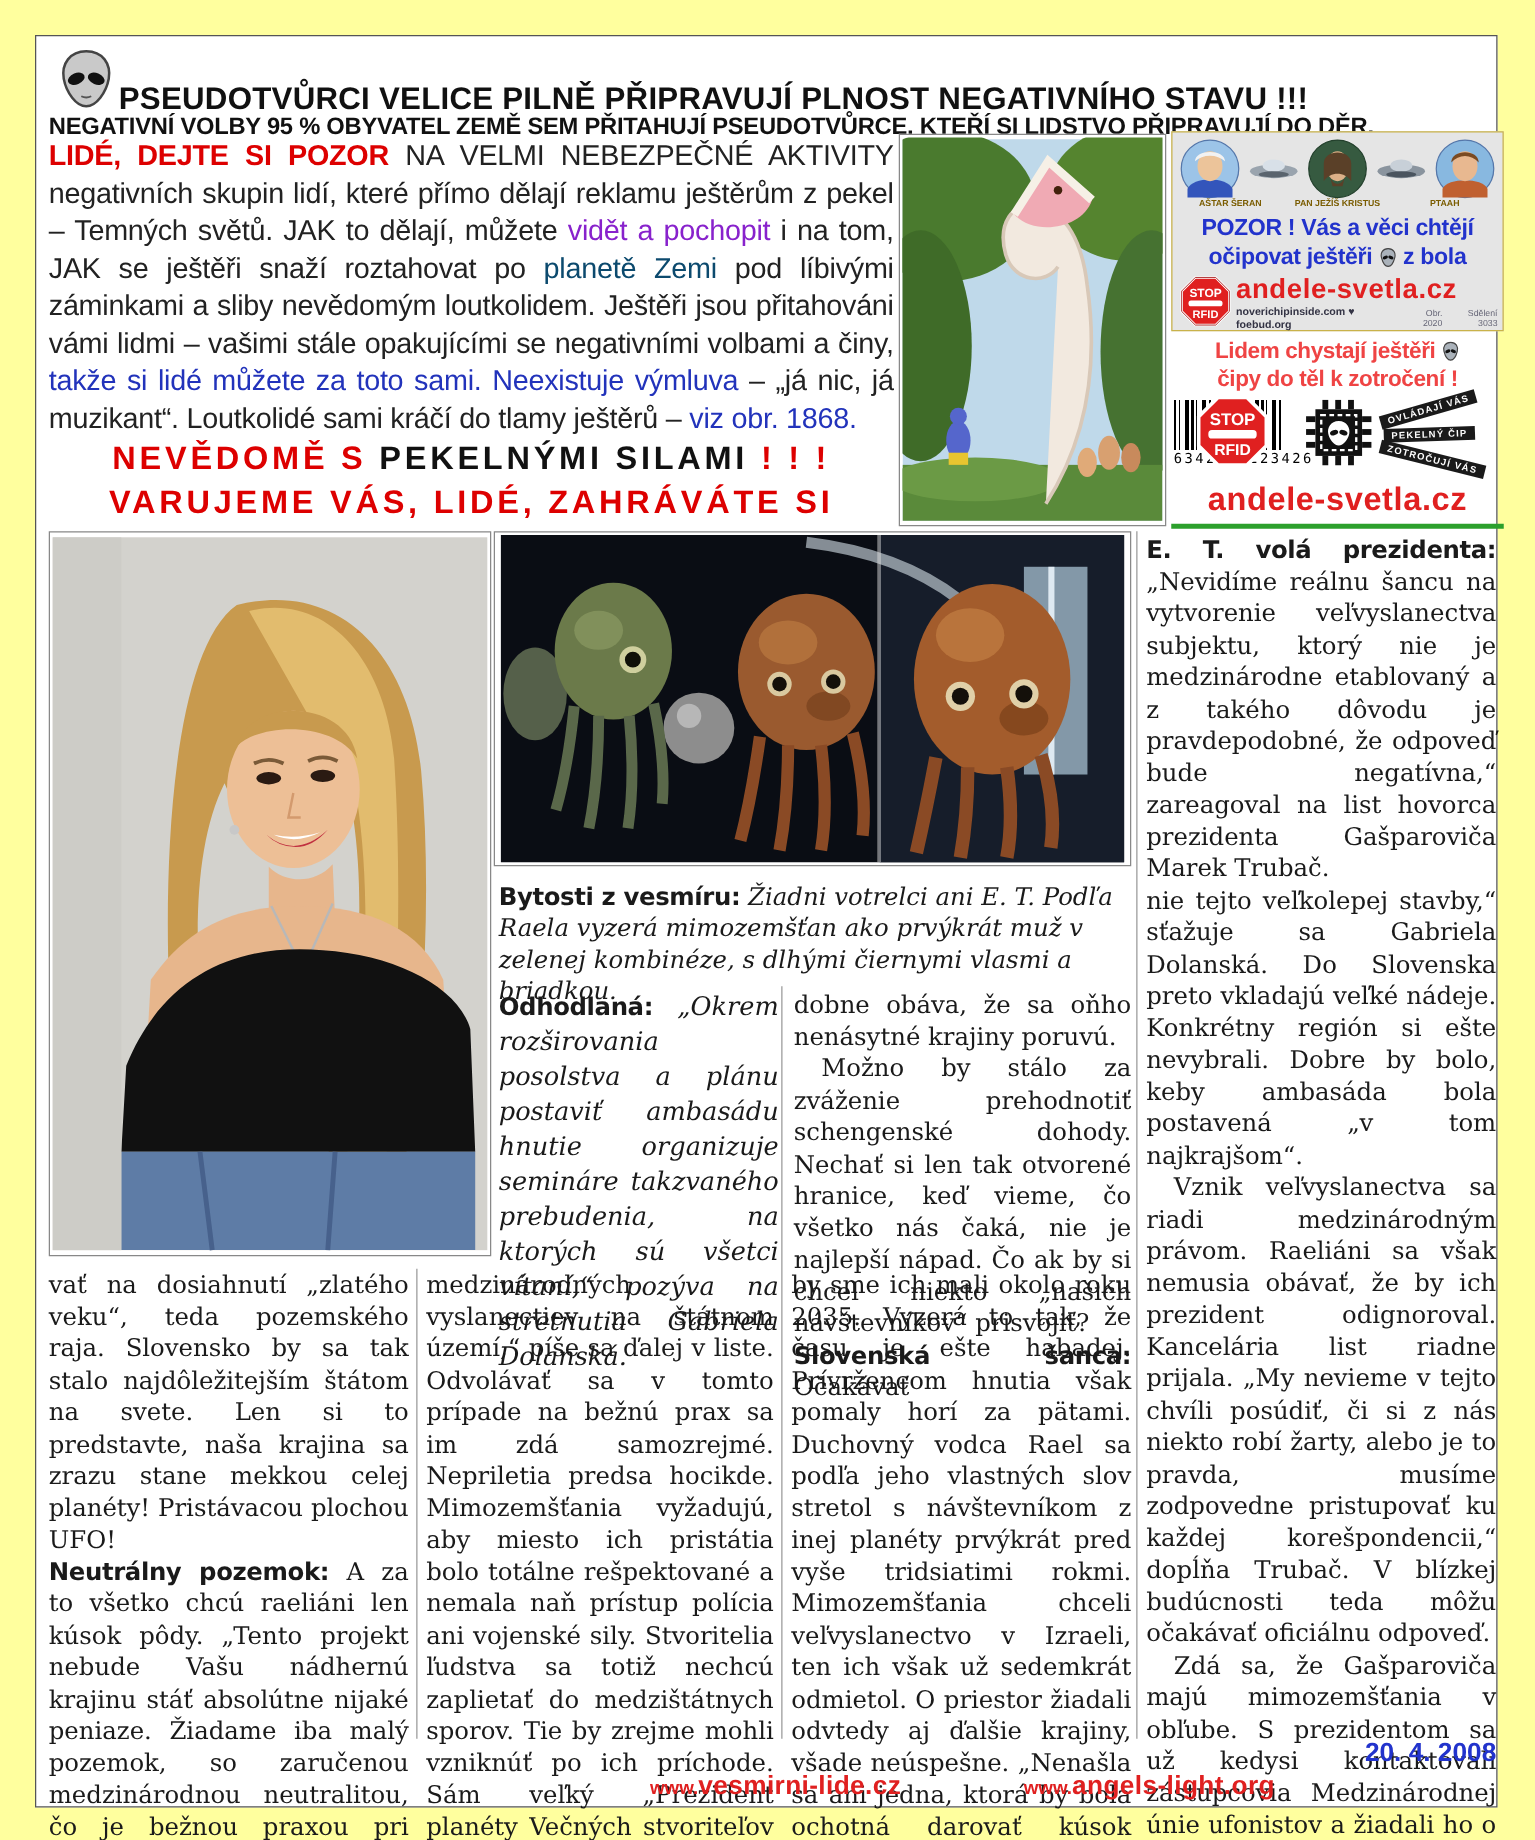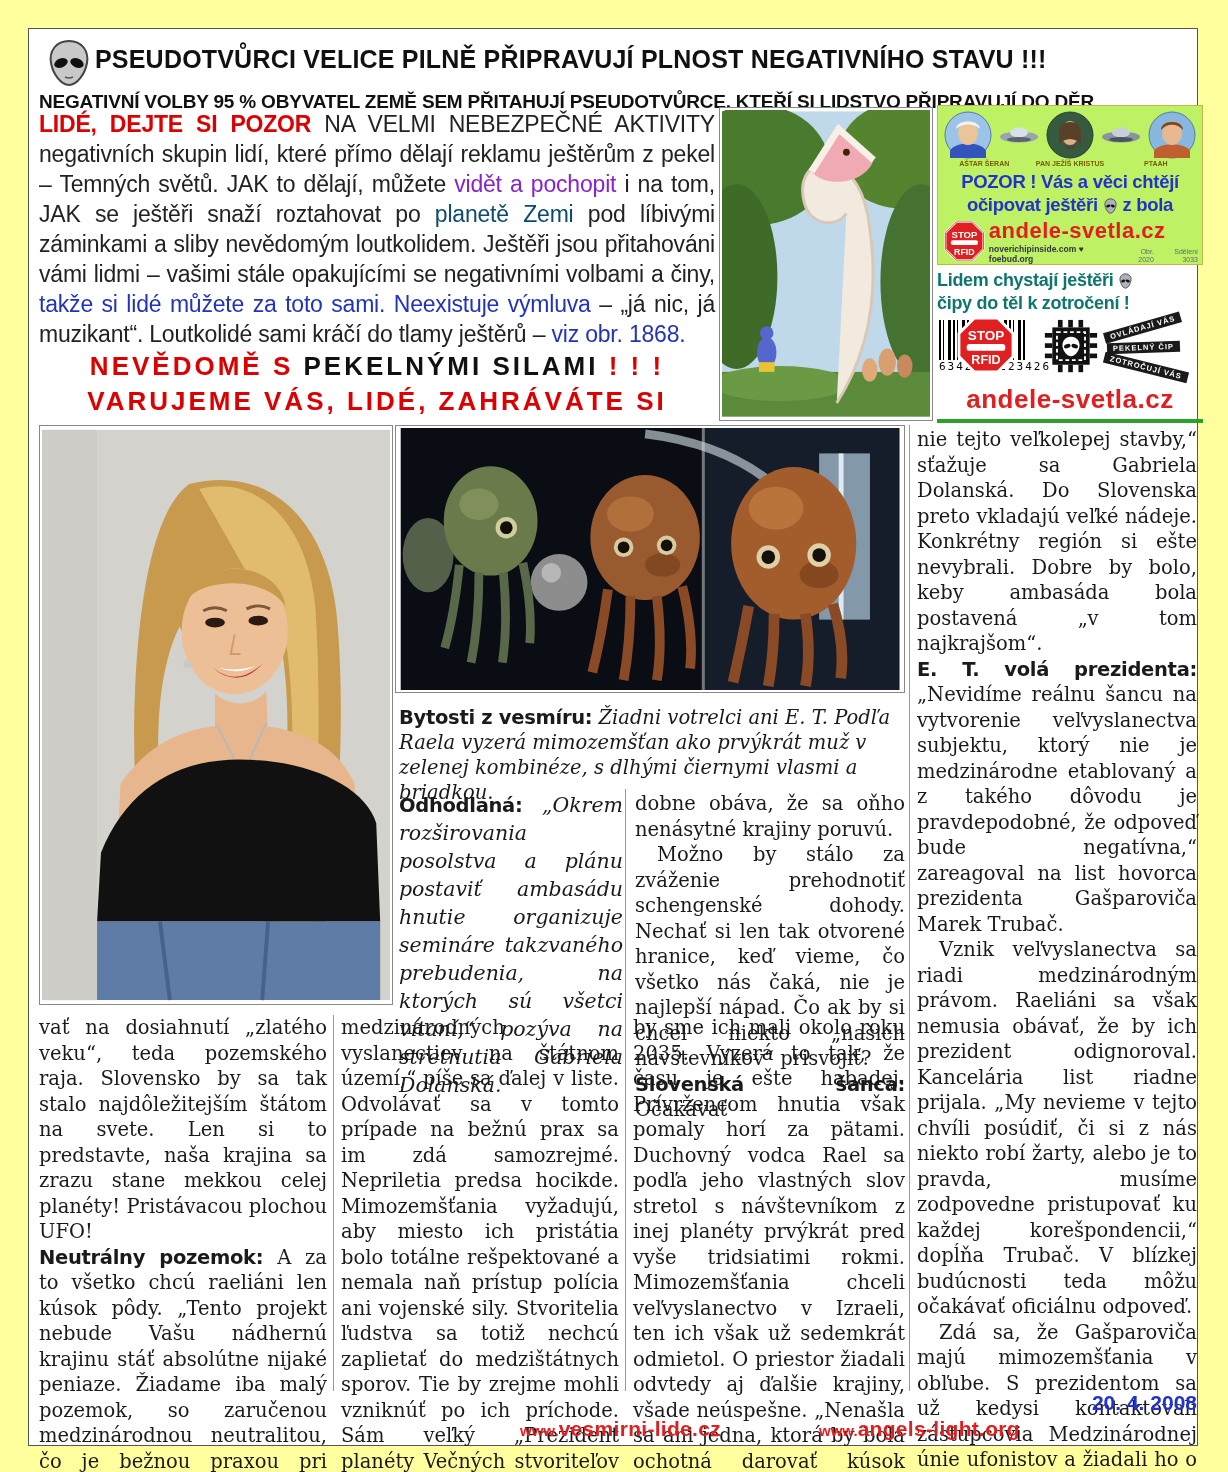--- a/index.html
+++ b/index.html
@@ -1,44 +1,44 @@
 <!DOCTYPE html>
 <html><head>
 <meta charset="utf-8">
 <style>
   html,body{margin:0;padding:0;}
   #page{position:relative;width:1228px;height:1472px;background:#ffff9e;font-family:"Liberation Sans",sans-serif;overflow:hidden;}
   #content{position:absolute;left:28px;top:28px;width:1170px;height:1418px;background:#ffffff;border:1px solid #555;box-sizing:border-box;}
   .abs{position:absolute;}
 
   
-  .h1{font-weight:bold;color:#111;font-size:25px;letter-spacing:.2px;white-space:nowrap;}
+  .h1{font-weight:bold;color:#111;font-size:25px;letter-spacing:.2px;white-space:nowrap;margin-top:20px;}
   .h2{font-weight:bold;color:#111;font-size:19px;letter-spacing:-.2px;white-space:nowrap;}
 
   
   .intro{font-size:23px;line-height:30px;text-align:justify;color:#222;letter-spacing:-.2px;}
   .seg-red{color:#dd0000;font-weight:bold;}
   .seg-purple{color:#8822cc;}
   .seg-green{color:#0c4a6e;}
   .seg-blue{color:#2233bb;}
 
   .warning{font-weight:bold;font-size:26px;line-height:35px;text-align:center;letter-spacing:3px;}
   .warn-red{color:#dd0000;}
   .warn-black{color:#111;}
 
   
-  .pozorbox{width:266px;background:#bef264;border:1px solid #c9b24a;box-sizing:border-box;}
+  .pozorbox{width:266px;background:#e5e5e5;border:1px solid #c9b24a;box-sizing:border-box;}
   .pozorbox .portraits{display:flex;align-items:center;justify-content:space-between;padding:5px 6px 0 6px;}
   .plabel{font-size:7px;font-weight:bold;color:#7a5c00;text-align:center;width:33%;}
   .plabels{display:flex;justify-content:space-between;padding:1px 4px;}
   .pozor-blue{color:#2233cc;font-weight:bold;font-size:18.5px;line-height:23px;text-align:center;letter-spacing:-.3px;}
   .pozor-domain{color:#e02020;font-weight:bold;font-size:22px;letter-spacing:.5px;}
   .pozor-small{font-size:8.5px;font-weight:bold;color:#334;}
   .pozor-tiny{font-size:7px;color:#667;text-align:right;line-height:8px;}
-  .chipline{color:#0f766e;font-weight:bold;font-size:18px;line-height:23px;text-align:left;letter-spacing:-.3px;}
+  .chipline{color:#ef4444;font-weight:bold;font-size:18px;line-height:23px;text-align:center;letter-spacing:-.3px;}
   .chip-domain{color:#e02020;font-weight:bold;font-size:26px;text-align:center;letter-spacing:.5px;}
   .barcode{width:86px;height:40px;background:repeating-linear-gradient(90deg,#000 0 2px,#fff 2px 4px,#000 4px 5px,#fff 5px 9px,#000 9px 12px,#fff 12px 14px);}
   .bardigits{font-family:"DejaVu Sans Mono",monospace;font-size:11px;letter-spacing:2px;color:#000;background:#fff;}
   .ray{position:absolute;background:#1a1a1a;color:#fff;font-size:7.5px;font-weight:bold;padding:1px 6px;letter-spacing:1px;white-space:nowrap;}
   .greenline{background:#2ca02c;height:4px;}
 
   
   .np{font-family:"DejaVu Serif",serif;font-size:19.5px;line-height:25.5px;text-align:justify;color:#1a1a1a;}
   .np p{margin:0;}
   .np .indent{text-indent:22px;}
@@ -293,22 +293,22 @@
     <p><span class="lead">Odhodlaná:</span><span class="quote-ital"> „Okrem rozširovania posolstva a plánu postaviť ambasádu hnutie organizuje semináre takzvaného prebudenia, na ktorých sú všetci vítaní,“ pozýva na stretnutia Gabriela Dolanská.</span></p>
   </div>
 
   <div class="abs np" style="left:606px;top:762px;width:270px;">
     <p>dobne obáva, že sa oňho nenásytné krajiny poruvú.</p>
     <p class="indent">Možno by stálo za zváženie prehodnotiť schengenské dohody. Nechať si len tak otvorené hranice, keď vieme, čo všetko nás čaká, nie je najlepší nápad. Čo ak by si chcel niekto „našich návštevníkov“ prisvojiť?</p>
     <p><span class="lead">Slovenská šanca:</span><span> Očakávať</span></p>
   </div>
 
   <div class="abs np" style="left:888px;top:398px;width:280px;">
+    <p><span class="lead">E. T. volá prezidenta:</span><span> „Nevidíme reálnu šancu na vytvorenie veľvyslanectva subjektu, ktorý nie je medzinárodne etablovaný a z takého dôvodu je pravdepodobné, že odpoveď bude negatívna,“ zareagoval na list hovorca prezidenta Gašparoviča Marek Trubač.</span></p>
     <p>nie tejto veľkolepej stavby,“ sťažuje sa Gabriela Dolanská. Do Slovenska preto vkladajú veľké nádeje. Konkrétny región si ešte nevybrali. Dobre by bolo, keby ambasáda bola postavená „v tom najkrajšom“.</p>
-    <p><span class="lead">E. T. volá prezidenta:</span><span> „Nevidíme reálnu šancu na vytvorenie veľvyslanectva subjektu, ktorý nie je medzinárodne etablovaný a z takého dôvodu je pravdepodobné, že odpoveď bude negatívna,“ zareagoval na list hovorca prezidenta Gašparoviča Marek Trubač.</span></p>
     <p class="indent">Vznik veľvyslanectva sa riadi medzinárodným právom. Raeliáni sa však nemusia obávať, že by ich prezident odignoroval. Kancelária list riadne prijala. „My nevieme v tejto chvíli posúdiť, či si z nás niekto robí žarty, alebo je to pravda, musíme zodpovedne pristupovať ku každej korešpondencii,“ dopĺňa Trubač. V blízkej budúcnosti teda môžu očakávať oficiálnu odpoveď.</p>
     <p class="indent">Zdá sa, že Gašparoviča majú mimozemšťania v obľube. S prezidentom sa už kedysi kontaktovali zástupcovia Medzinárodnej únie ufonistov a žiadali ho o stretnutie s predstaviteľmi mimozemských civilizácií. „Stalo sa aj také a museli sme odpovedať. Dostali odpoveď, ale do dnešného dňa sa takéto civilizácie k palácu nepriblížili,“ uzatvára so smiechom hovorca.  ■</p>
   </div>
 
   <div class="abs np" style="left:10px;top:986px;width:288px;">
     <p>vať na dosiahnutí „zlatého veku“, teda pozemského raja. Slovensko by sa tak stalo najdôležitejším štátom na svete. Len si to predstavte, naša krajina sa zrazu stane mekkou celej planéty! Pristávacou plochou UFO!</p>
     <p><span class="lead">Neutrálny pozemok:</span><span> A za to všetko chcú raeliáni len kúsok pôdy. „Tento projekt nebude Vašu nádhernú krajinu stáť absolútne nijaké peniaze. Žiadame iba malý pozemok, so zaručenou medzinárodnou neutralitou, čo je bežnou praxou pri zakladaní všetkých</span></p>
   </div>
 
   <div class="abs np" style="left:312px;top:986px;width:278px;">

